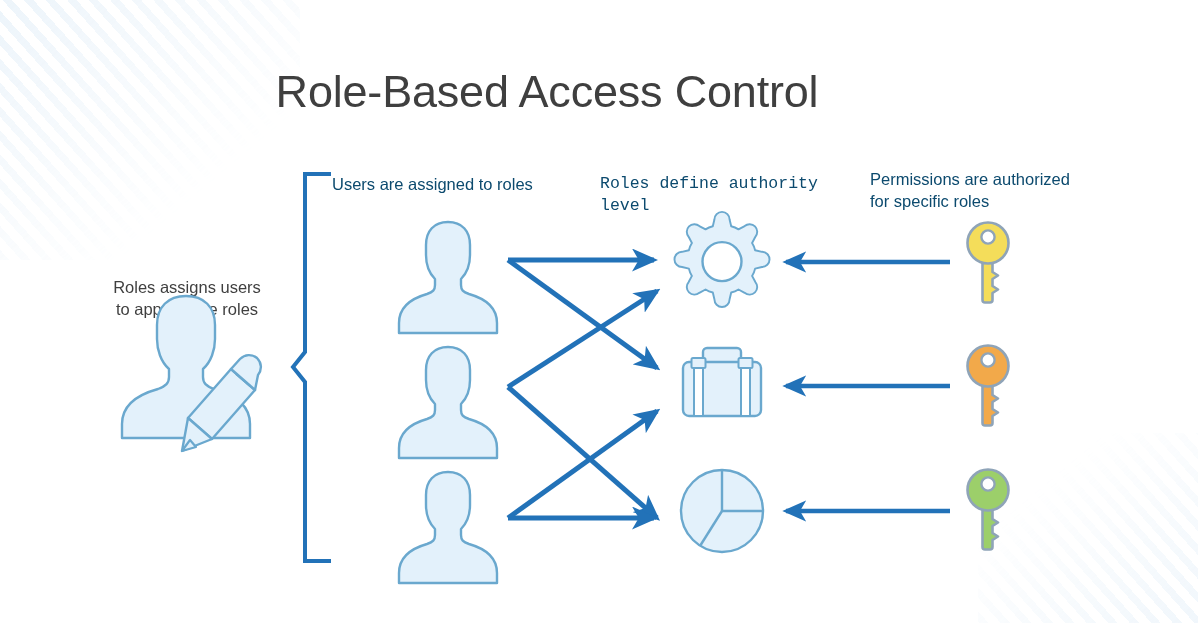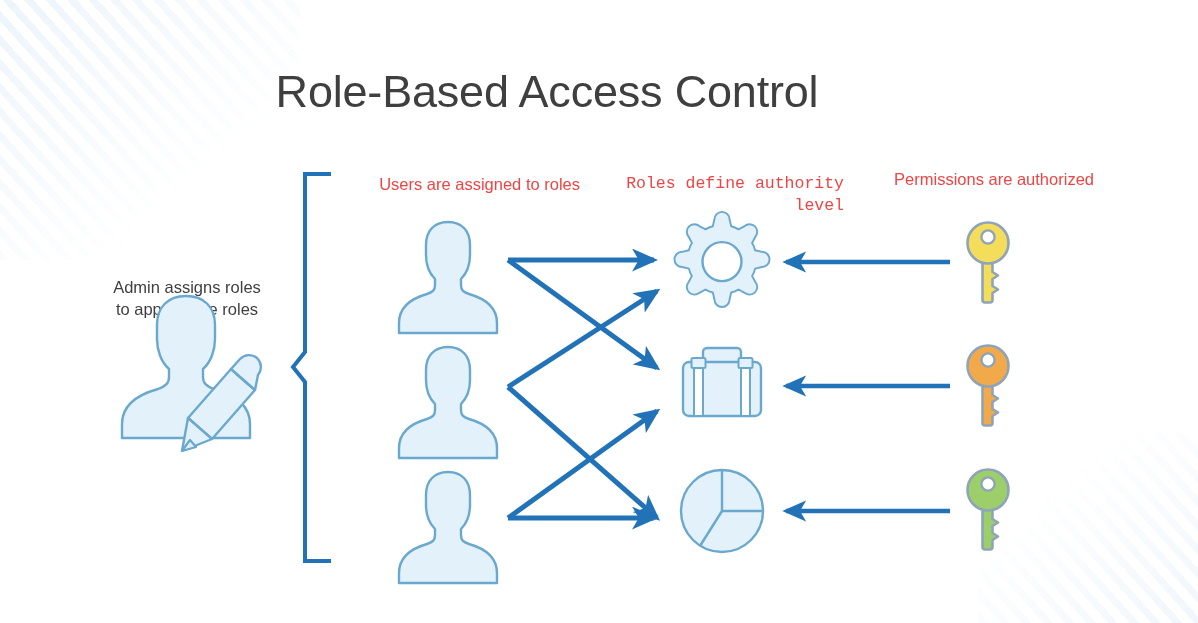--- a/index.html
+++ b/index.html
@@ -62,23 +62,23 @@
     text-align: center;
     font-size: 45px;
     font-weight: 400;
     color: #3f3f3f;
     letter-spacing: -0.2px;
   }
 
   
   .col-caption {
     position: absolute;
-    text-align: right;
+    text-align: left;
     font-size: 16.5px;
-    color: #ef4444;
+    color: #0c4a6e;
     line-height: 22px;
   }
   #cap-users       { left: 332px; top: 173px; width: 248px; }
   #cap-roles       { left: 600px; top: 173px; width: 244px; font-family: Liberation Mono, monospace; }
   #cap-permissions { left: 870px; top: 168px; width: 224px; }
 
   .admin-caption {
     position: absolute;
     left: 80px;
     top: 276px;
@@ -106,24 +106,25 @@
 
   <div class="stripes stripes-tl"></div>
   <div class="stripes stripes-br"></div>
 
   <div class="title">Role-Based Access Control</div>
 
   <div class="col-caption" id="cap-users">Users are assigned to roles</div>
   <div class="col-caption" id="cap-roles">Roles define authority level</div>
   <div class="col-caption" id="cap-permissions">
     <div>Permissions are authorized</div>
+    <div>for specific roles</div>
   </div>
 
   <div class="admin-caption">
-    <div>Admin assigns roles</div>
+    <div>Roles assigns users</div>
     <div>to appropriate roles</div>
   </div>
 
   <svg class="layer" viewBox="0 0 1198 623">
     <defs>
       <marker id="arrowhead" markerWidth="5.2" markerHeight="4.6" refX="4.4" refY="2.3" orient="auto" markerUnits="strokeWidth">
         <path d="M0,0 L5.2,2.3 L0,4.6 L1.35,2.3 Z" fill="#2272b8"></path>
       </marker>
     </defs>
 

